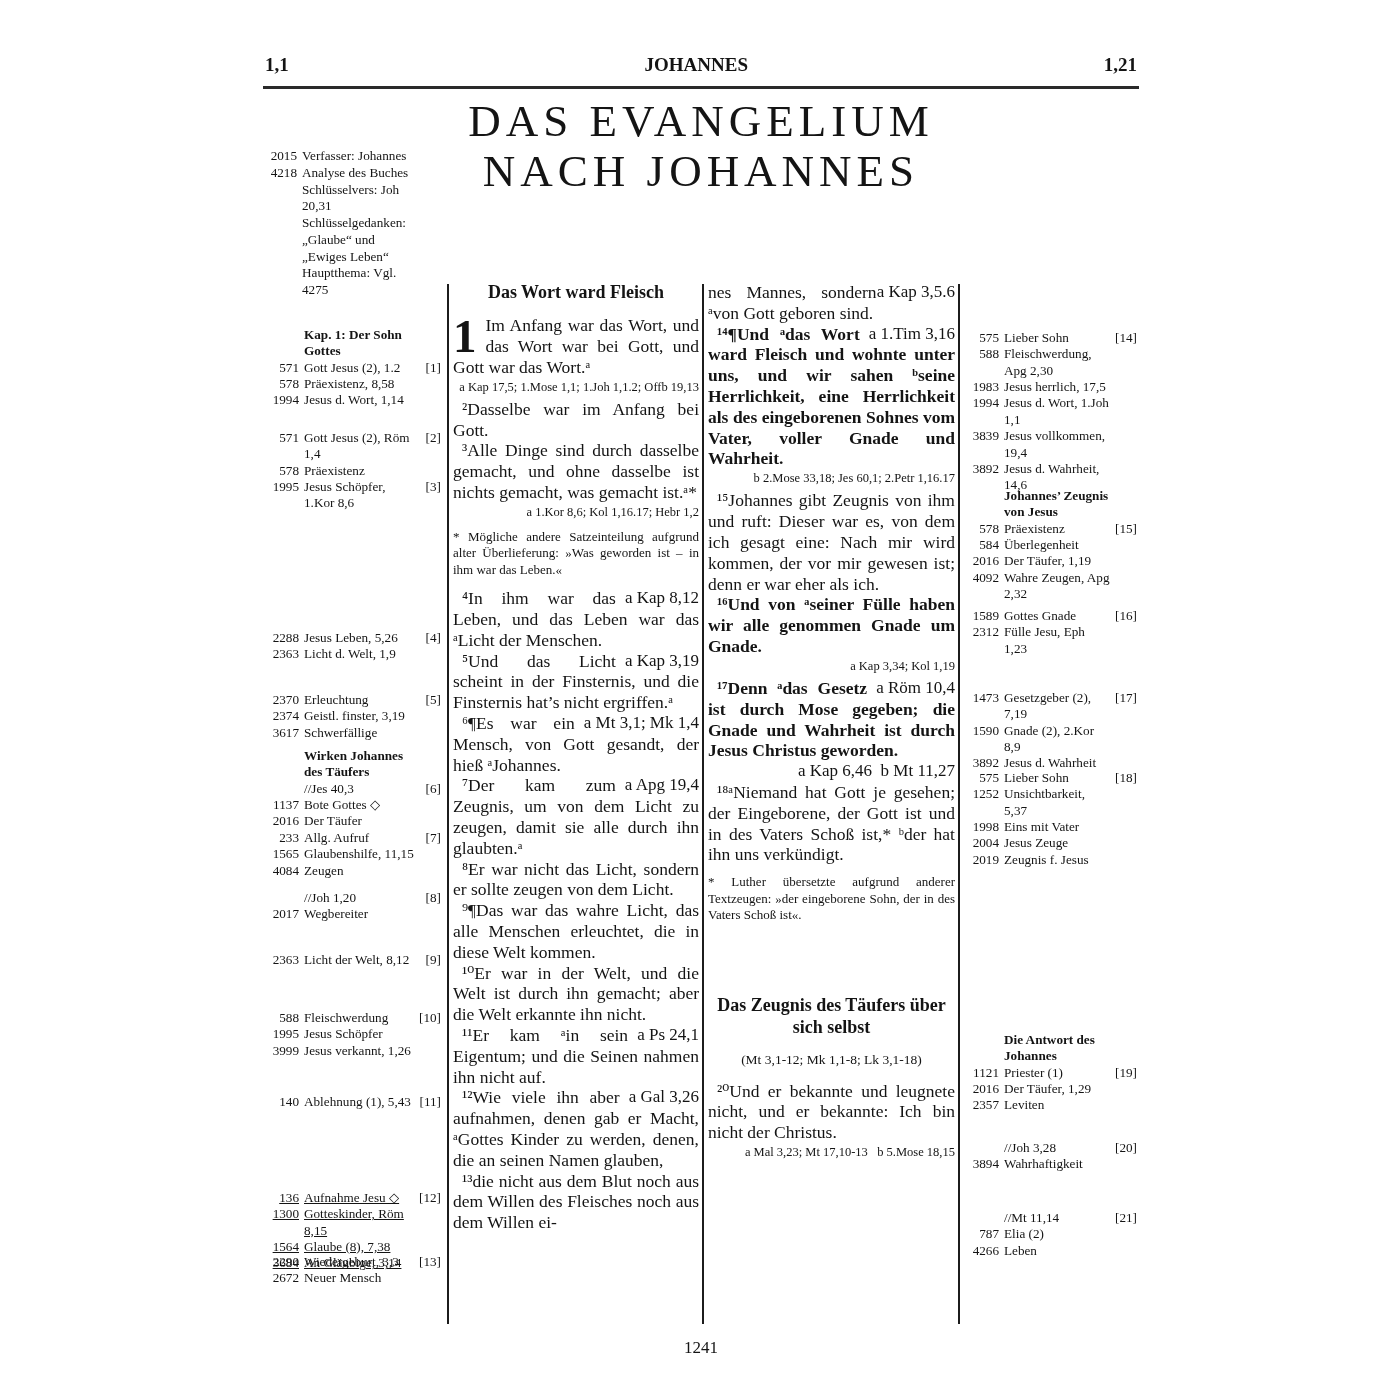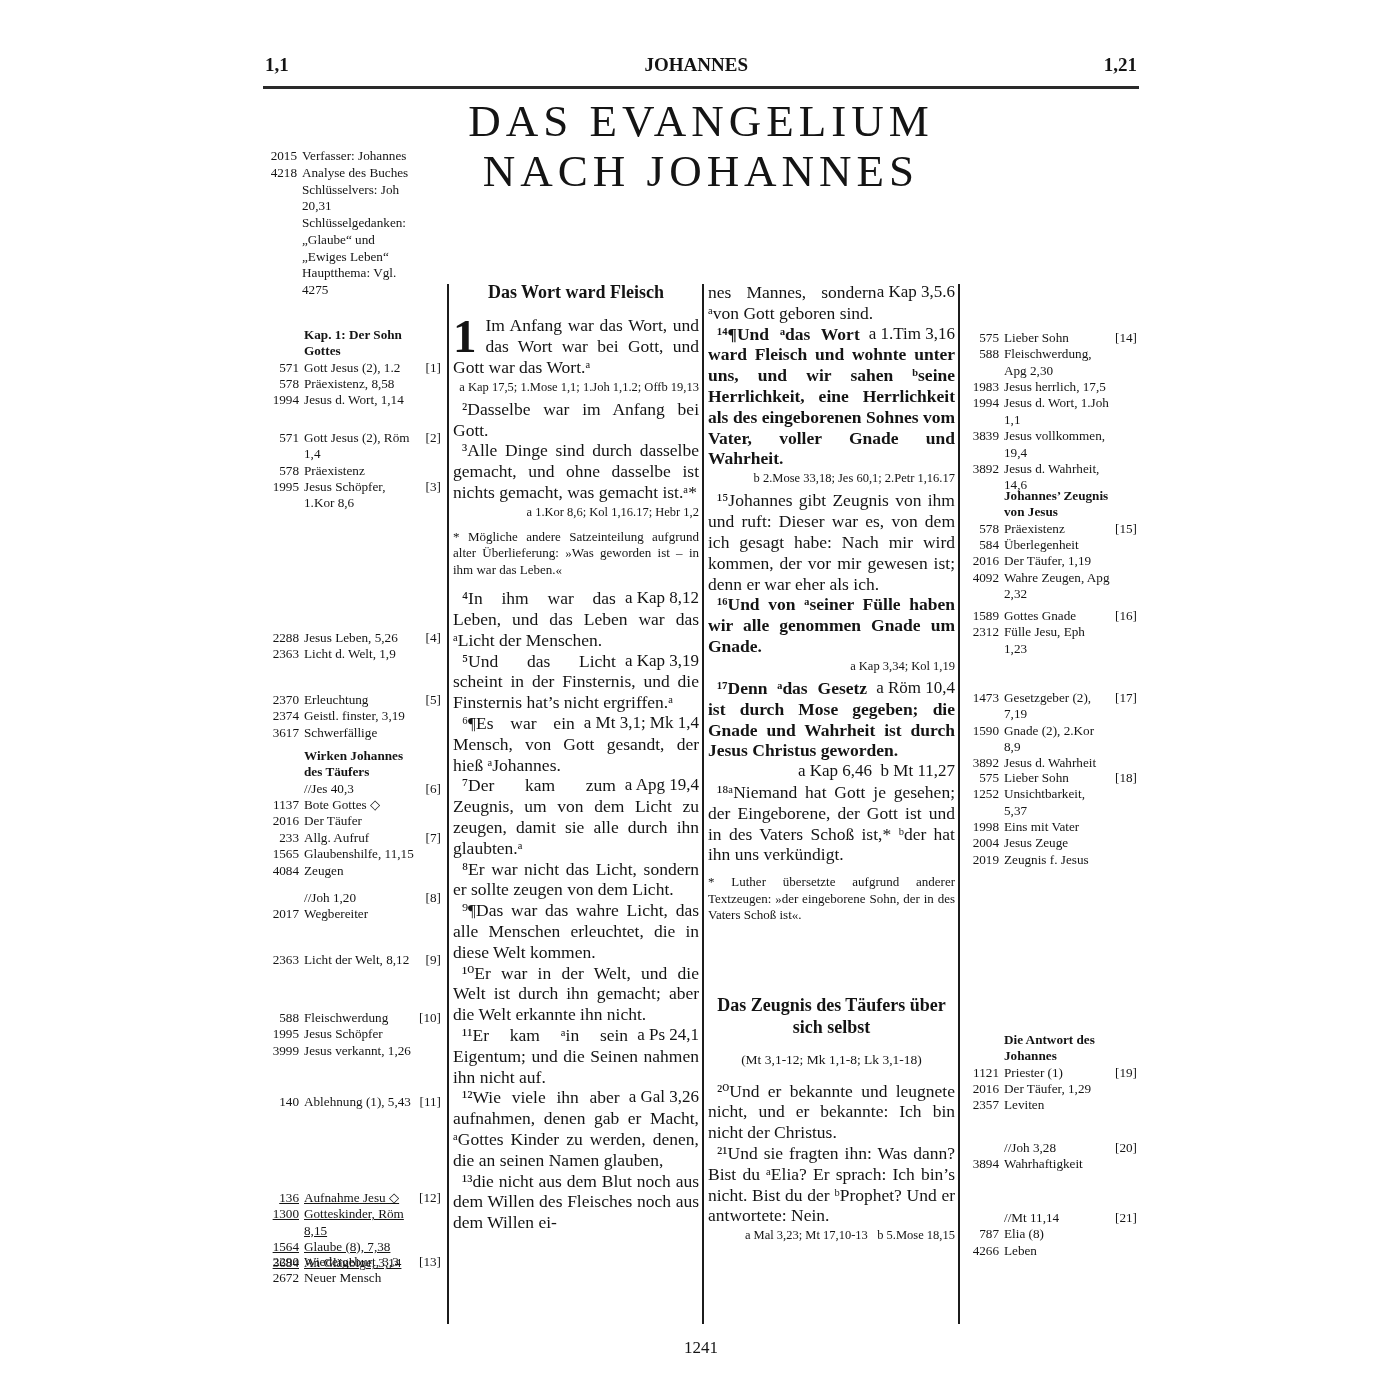--- a/index.html
+++ b/index.html
@@ -280,30 +280,29 @@
         <p class="blk-verse"><span>¹⁰Er war in der Welt, und die Welt ist durch ihn gemacht; aber die Welt erkannte ihn nicht.</span></p>
         <p class="blk-verse"><span class="vref">a Ps 24,1</span><span>¹¹Er kam ᵃin sein Eigentum; und die Seinen nahmen ihn nicht auf.</span></p>
         <p class="blk-verse"><span class="vref">a Gal 3,26</span><span>¹²Wie viele ihn aber aufnahmen, denen gab er Macht, ᵃGottes Kinder zu werden, denen, die an seinen Namen glauben,</span></p>
         <p class="blk-verse"><span>¹³die nicht aus dem Blut noch aus dem Willen des Fleisches noch aus dem Willen ei-</span></p>
       </div>
     <div class="vrule" id="vrule-2"></div>
     <div class="text-col" id="col-right">
         <p class="blk-verse noindent"><span class="vref">a Kap 3,5.6</span><span>nes Mannes, sondern ᵃvon Gott geboren sind.</span></p>
         <p class="blk-verse bold"><span class="vref">a 1.Tim 3,16</span><span>¹⁴¶Und ᵃdas Wort ward Fleisch und wohnte unter uns, und wir sahen ᵇseine Herrlichkeit, eine Herrlichkeit als des eingeborenen Sohnes vom Vater, voller Gnade und Wahrheit.</span></p>
         <div class="blk-refline">b 2.Mose 33,18; Jes 60,1; 2.Petr 1,16.17</div>
-        <p class="blk-verse"><span>¹⁵Johannes gibt Zeugnis von ihm und ruft: Dieser war es, von dem ich gesagt habe: Nach mir wird kommen, der vor mir gewesen ist; denn er war eher als ich.</span></p>
+        <p class="blk-verse"><span>¹⁵Johannes gibt Zeugnis von ihm und ruft: Dieser war es, von dem ich gesagt eine: Nach mir wird kommen, der vor mir gewesen ist; denn er war eher als ich.</span></p>
         <p class="blk-verse bold"><span>¹⁶Und von ᵃseiner Fülle haben wir alle genommen Gnade um Gnade.</span></p>
         <div class="blk-refline">a Kap 3,34; Kol 1,19</div>
         <p class="blk-verse bold"><span class="vref">a Röm 10,4</span><span>¹⁷Denn ᵃdas Gesetz ist durch Mose gegeben; die Gnade und Wahrheit ist durch Jesus Christus geworden.</span></p>
         <p class="blk-verse"><span class="vref">a Kap 6,46&nbsp;&nbsp;b Mt 11,27</span><span>¹⁸ᵃNiemand hat Gott je gesehen; der Eingeborene, der Gott ist und in des Vaters Schoß ist,* ᵇder hat ihn uns verkündigt.</span></p>
         <div class="blk-footnote">* Luther übersetzte aufgrund anderer Textzeugen: »der eingeborene Sohn, der in des Vaters Schoß ist«.</div>
         <div class="blk-heading">Das Zeugnis des Täufers über sich selbst</div>
         <div class="blk-parallel">(Mt 3,1-12; Mk 1,1-8; Lk 3,1-18)</div>
         <p class="blk-verse"><span>²⁰Und er bekannte und leugnete nicht, und er bekannte: Ich bin nicht der Christus.</span></p>
-        <p class="blk-verse"><span>²¹Und sie fragten ihn: Was dann? Bist du ᵃElia? Er sprach: Ich bin’s nicht. Bist du der ᵇProphet? Und er antwortete: Nein.</span></p>
         <div class="blk-refline">a Mal 3,23; Mt 17,10-13&nbsp;&nbsp;&nbsp;b 5.Mose 18,15</div>
       </div>
     <div class="vrule" id="vrule-3"></div>
     <div class="margin-col" id="right-margin">
         <div class="mn-group" style="top: 48px;">
           <div class="mn-row">
             <span class="mn-num">575</span>
             <span class="mn-text"><span>Lieber Sohn</span></span>
             <span class="mn-marker">[14]</span>
           </div>
@@ -425,21 +424,21 @@
           </div>
         </div>
         <div class="mn-group" style="top: 928px;">
           <div class="mn-row">
             <span class="mn-num"></span>
             <span class="mn-text"><span>//Mt 11,14</span></span>
             <span class="mn-marker">[21]</span>
           </div>
           <div class="mn-row">
             <span class="mn-num">787</span>
-            <span class="mn-text"><span>Elia (8)</span></span>
+            <span class="mn-text"><span>Elia (2)</span></span>
           </div>
           <div class="mn-row">
             <span class="mn-num">4266</span>
             <span class="mn-text"><span>Leben</span></span>
           </div>
         </div>
       </div>
   </div>
 
   <div class="page-footer">1241</div>

